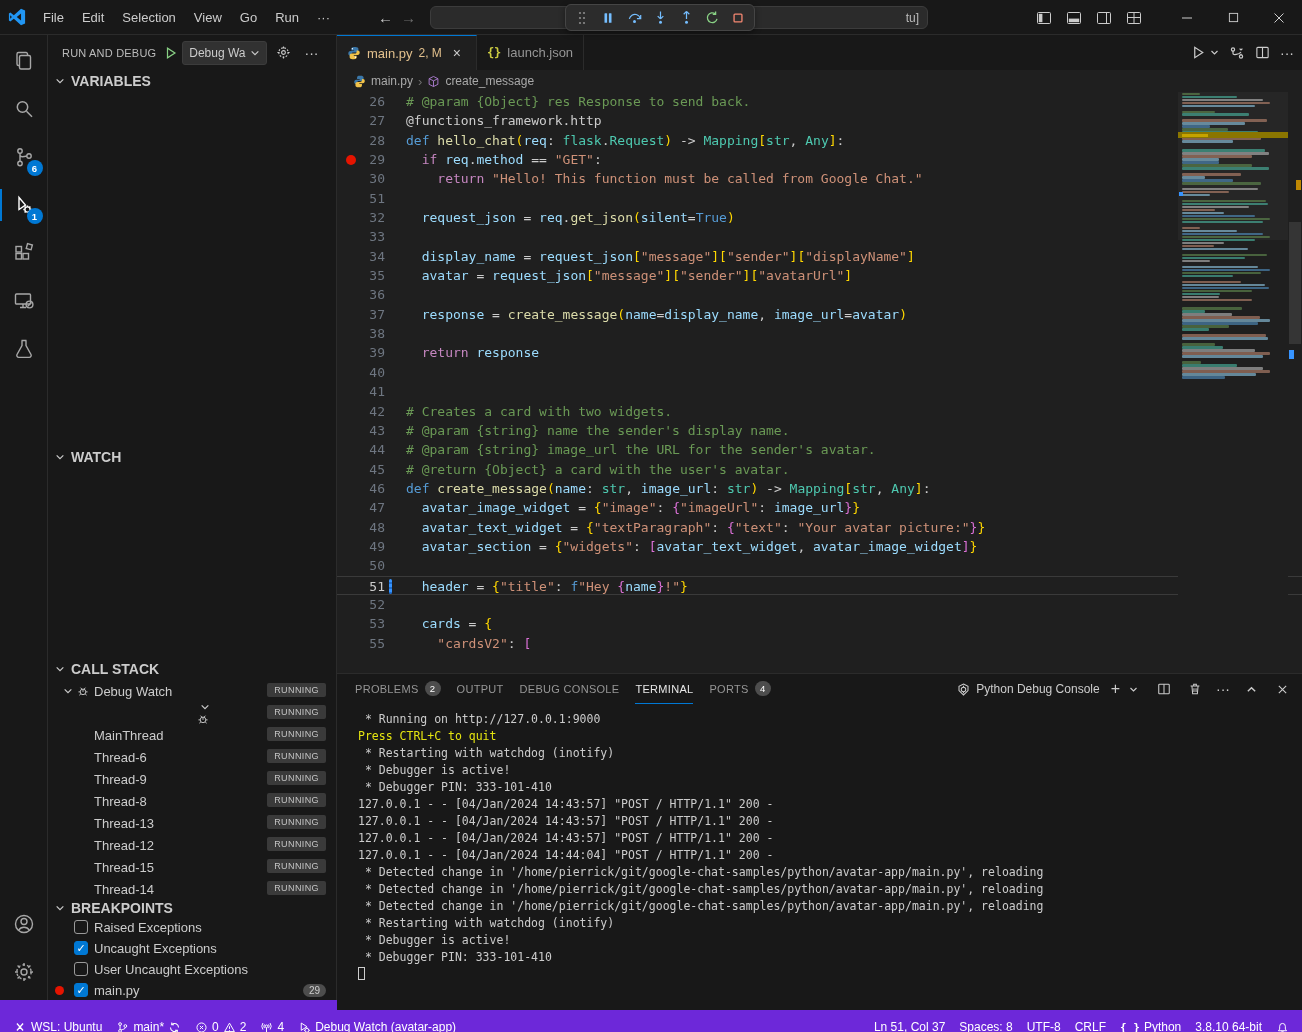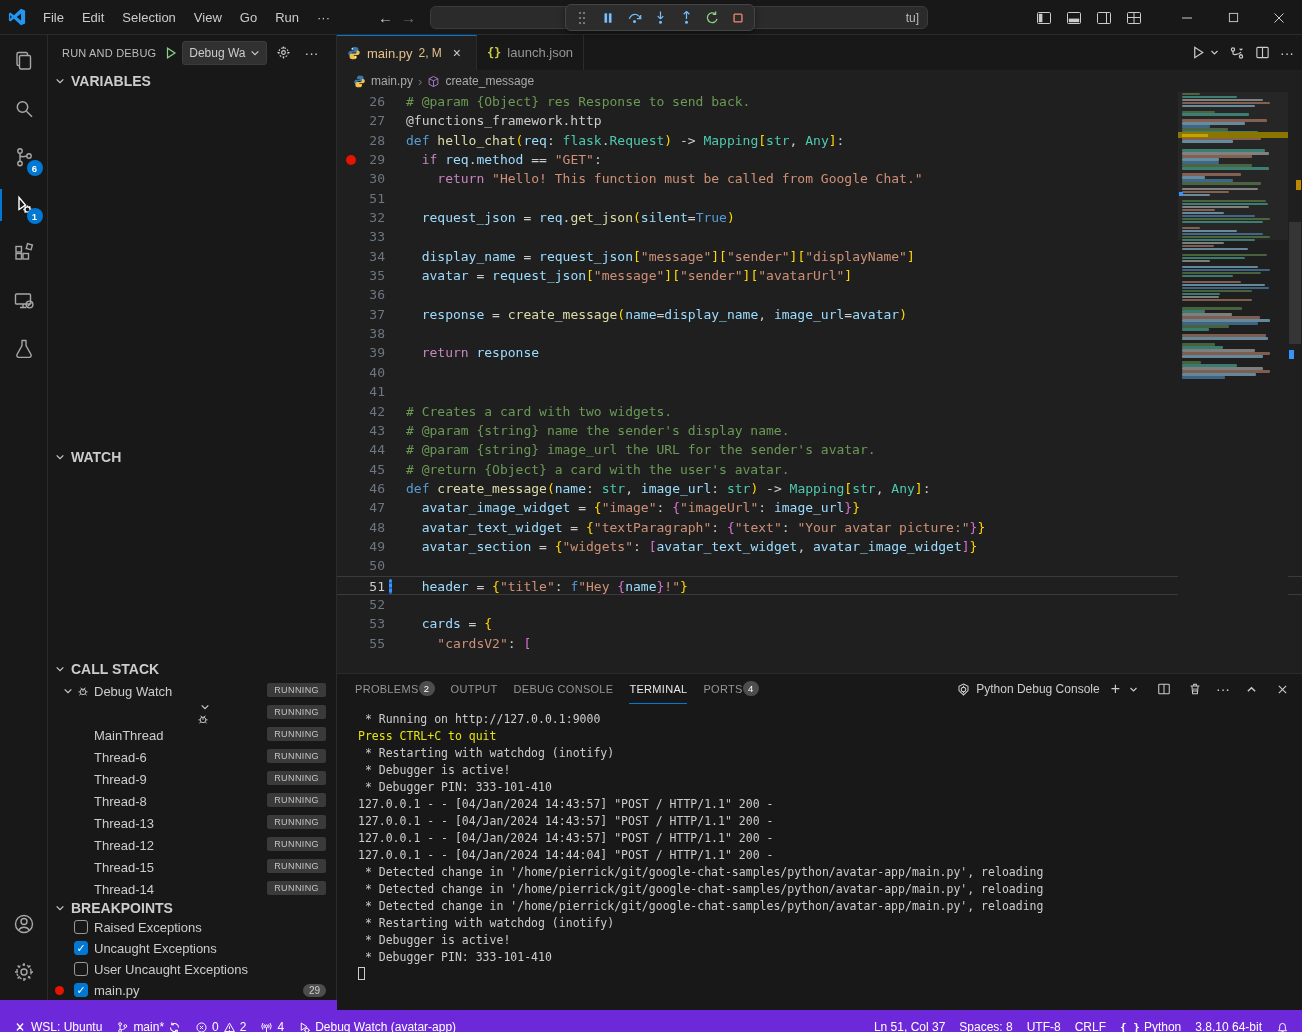--- a/index.html
+++ b/index.html
@@ -110,21 +110,21 @@
   #mm-viewport { position:absolute; left:0; top:0; width:100%; height:148px; background:rgba(255,255,255,.035); }
   #scrollbar { position:absolute; top:0; right:0; width:14px; height:100%; }
   #scroll-slider { position:absolute; top:130px; left:1px; width:12px; height:122px; background:rgba(121,121,121,.25); }
   #ovr-yellow { position:absolute; right:1px; top:88px; width:5px; height:10px; background:#bf8803; }
   #ovr-blue { position:absolute; left:1px; top:258px; width:5px; height:9px; background:#3794ff; }
 
   
   #panel { height:337px; background:#181818; border-top:1px solid #2b2b2b; display:flex; flex-direction:column; flex:0 0 337px; position:relative; }
   #panel-header { height:30px; display:flex; align-items:center; padding:0 8px 0 18px; flex:0 0 30px; position:relative; }
   .panel-tab { font-size:11px; color:#969696; letter-spacing:.3px; margin-right:16px; height:30px;
-               display:flex; align-items:center; border-bottom:1px solid transparent; }
+               display:flex; align-items:center; gap:6px; border-bottom:1px solid transparent; }
   .panel-tab.active { color:#e7e7e7; border-bottom:1px solid #0078d4; }
   .panel-badge { background:#4d4d4d; color:#ffffff; border-radius:9px; min-width:16px; height:15px;
                  font-size:9.5px; display:flex; align-items:center; justify-content:center; padding:0 4px; }
   #panel-right { position:absolute; right:10px; top:0; height:30px; display:flex; align-items:center; gap:11px; color:#cccccc; }
   #term-select { display:flex; align-items:center; gap:5px; font-size:12px; color:#cccccc; }
   .pn-icon { display:flex; align-items:center; justify-content:center; width:20px; height:20px; border-radius:4px; }
   .pn-text { font-size:14px; color:#cccccc; }
 
   #terminal { flex:1; padding:7px 0 0 21px; font-family:"DejaVu Sans Mono", monospace;
               font-size:11.5px; line-height:17px; color:#cccccc; overflow:hidden; }

